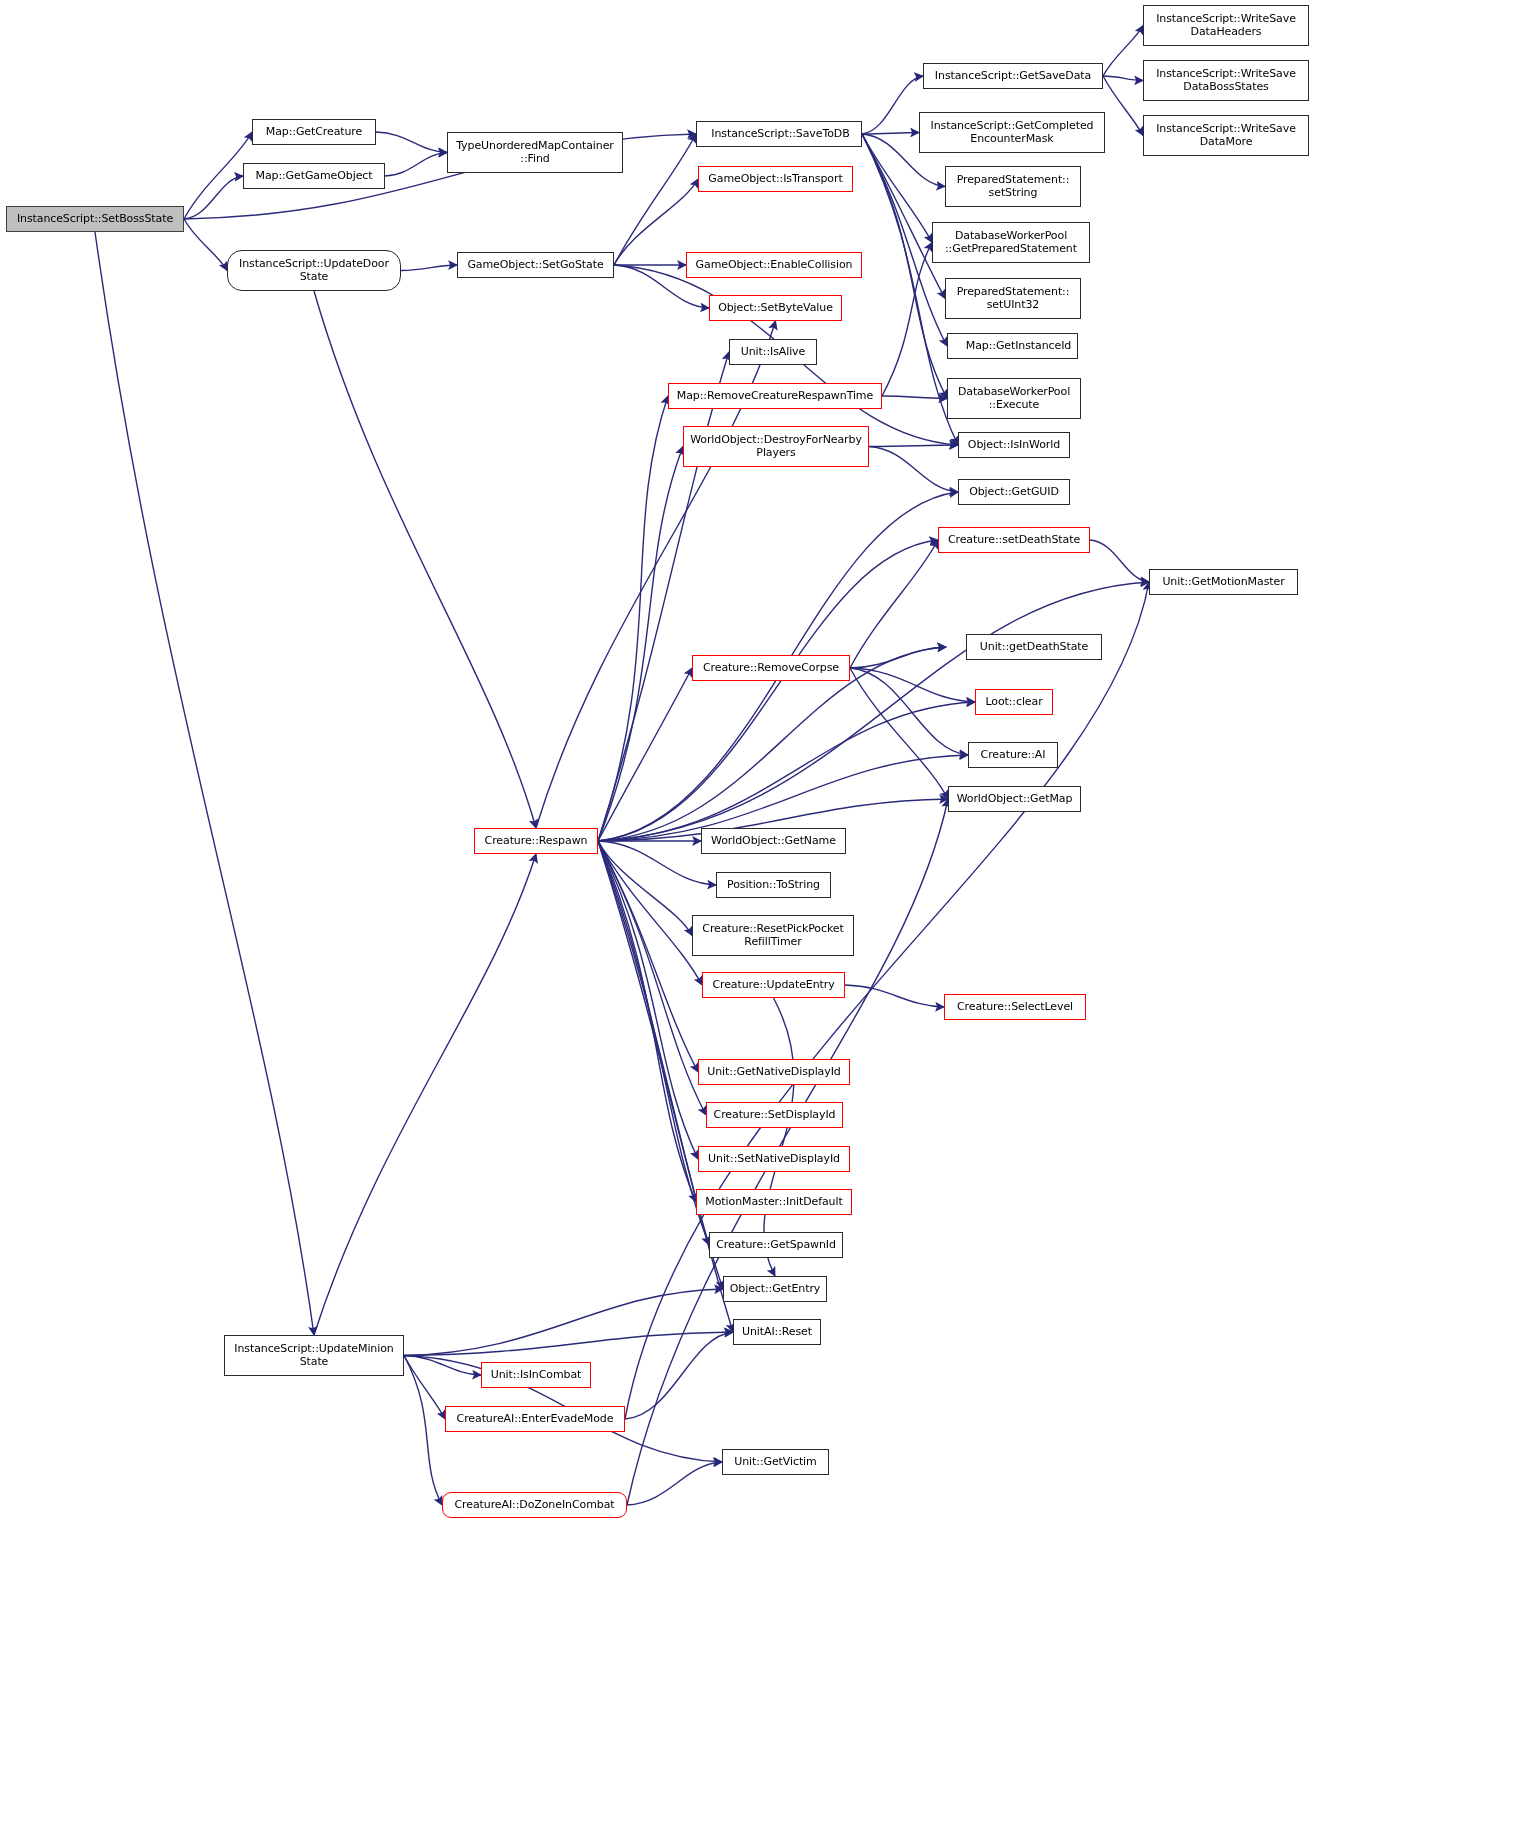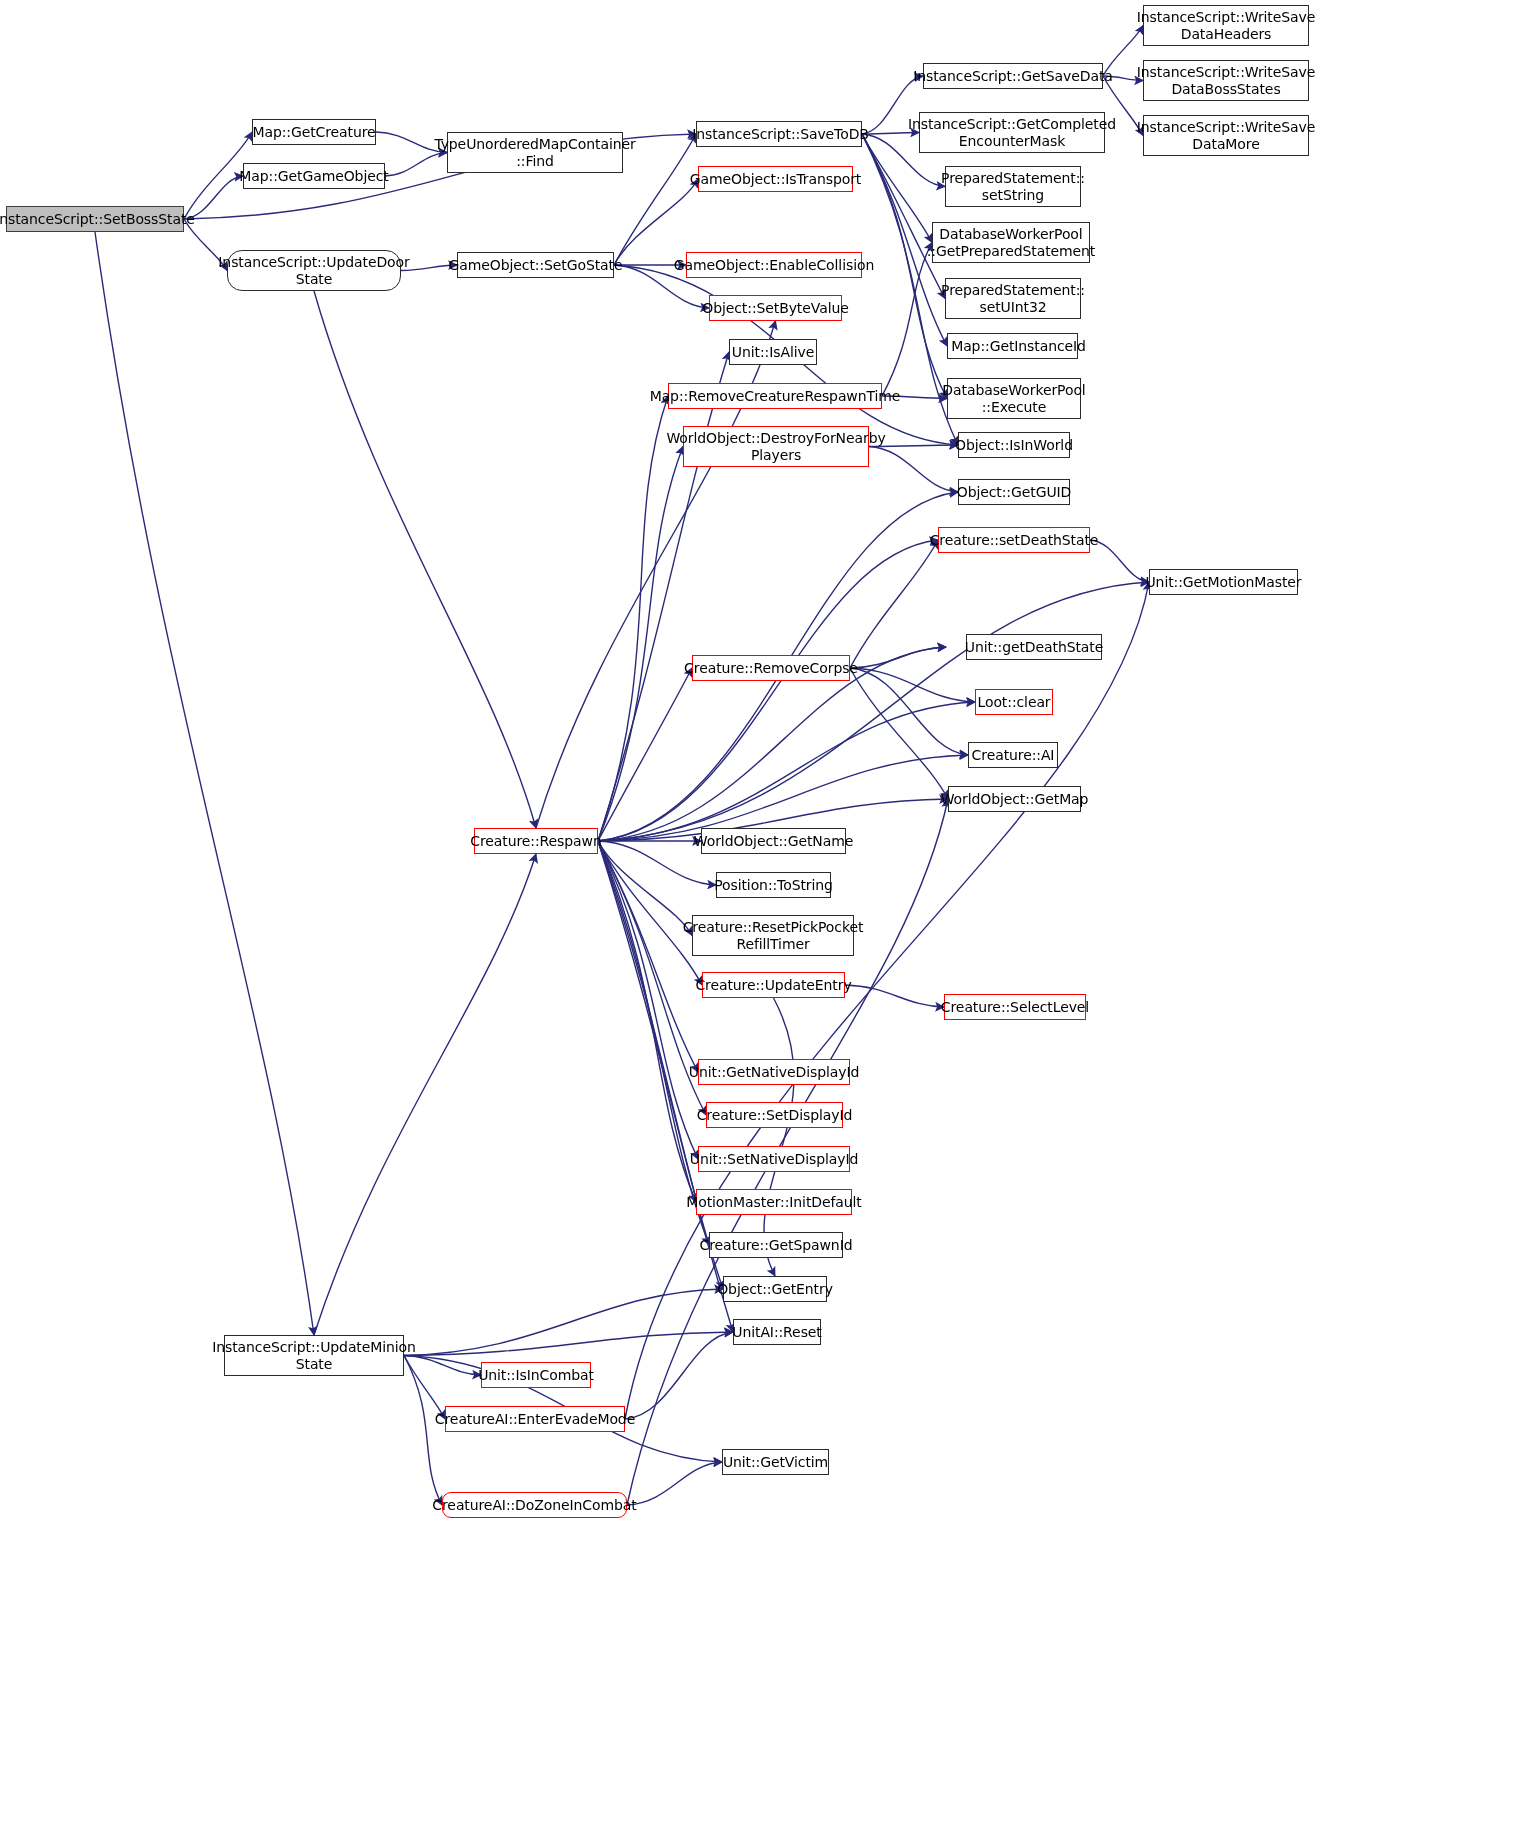--- a/index.html
+++ b/index.html
@@ -1,21 +1,21 @@
 <!DOCTYPE html>
 <html><head>
 <meta charset="utf-8">
 <title>Call Graph</title>
 <style>
   html,body{margin:0;padding:0;background:#ffffff;}
   #canvas{position:relative;width:1531px;height:1836px;background:#ffffff;
           font-family:"DejaVu Sans","Liberation Sans",sans-serif;overflow:hidden;}
   .node{position:absolute;box-sizing:border-box;display:flex;align-items:center;
         justify-content:center;text-align:center;background:#ffffff;
-        border:1px solid #2b2b2b;font-size:14px;line-height:1.15;color:#000000;
+        border:1px solid #2b2b2b;font-size:11px;line-height:1.15;color:#000000;
         letter-spacing:-0.1px;white-space:pre-line;padding:1px 4px;z-index:5;}
   .node.red{border-color:#ff0000;}
   .node.thick{border-width:1.6px;}
   .node.root{background:#bfbfbf;border-color:#404040;border-width:1.6px;}
   svg.edges{position:absolute;left:0;top:0;width:1531px;height:1836px;z-index:1;
             pointer-events:none;}
   svg.edges path{fill:none;stroke:#2a2a7a;stroke-width:1.4px;}
   svg.edges polygon{fill:#27277a;stroke:none;}
 </style>
 </head>

